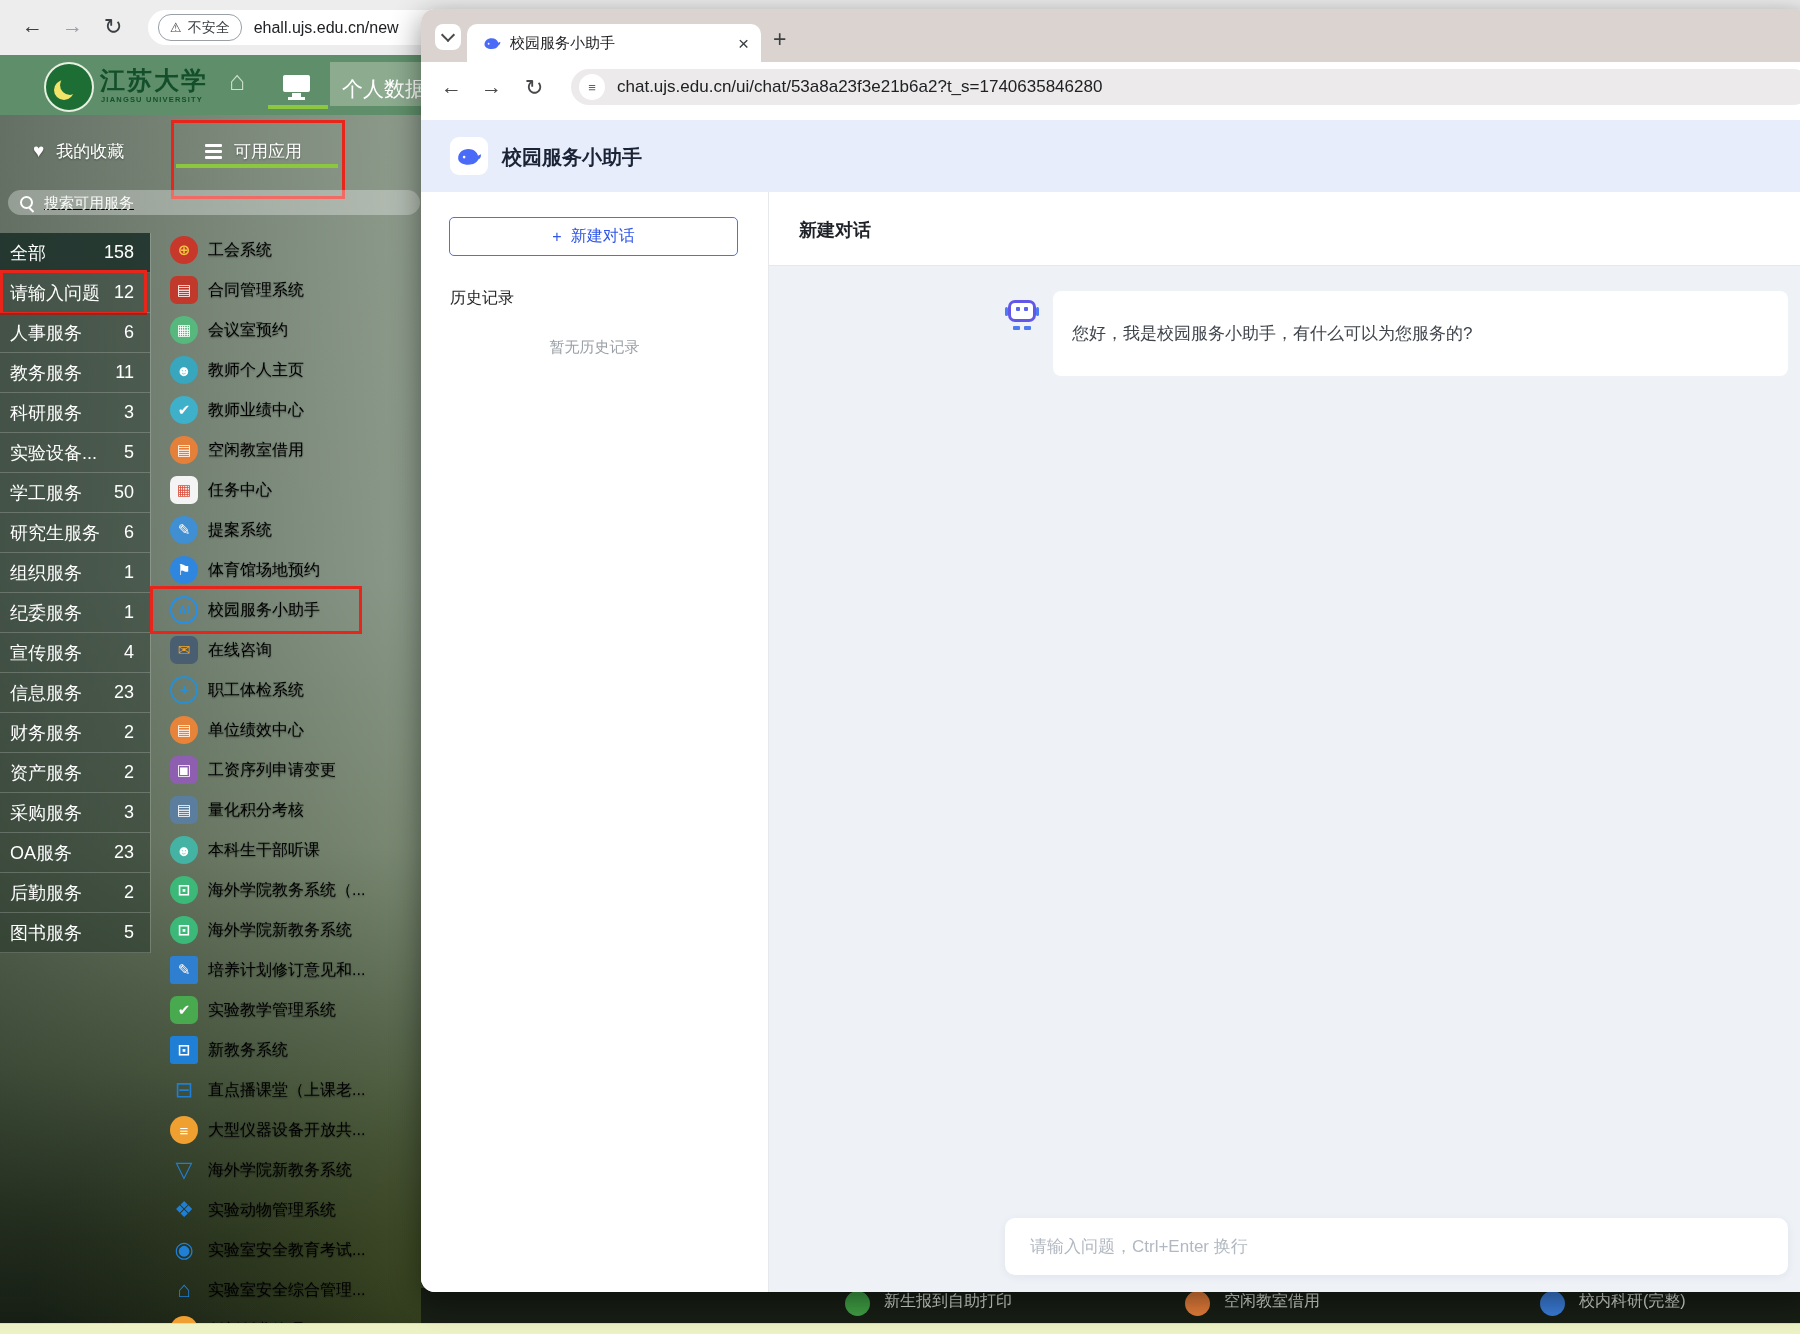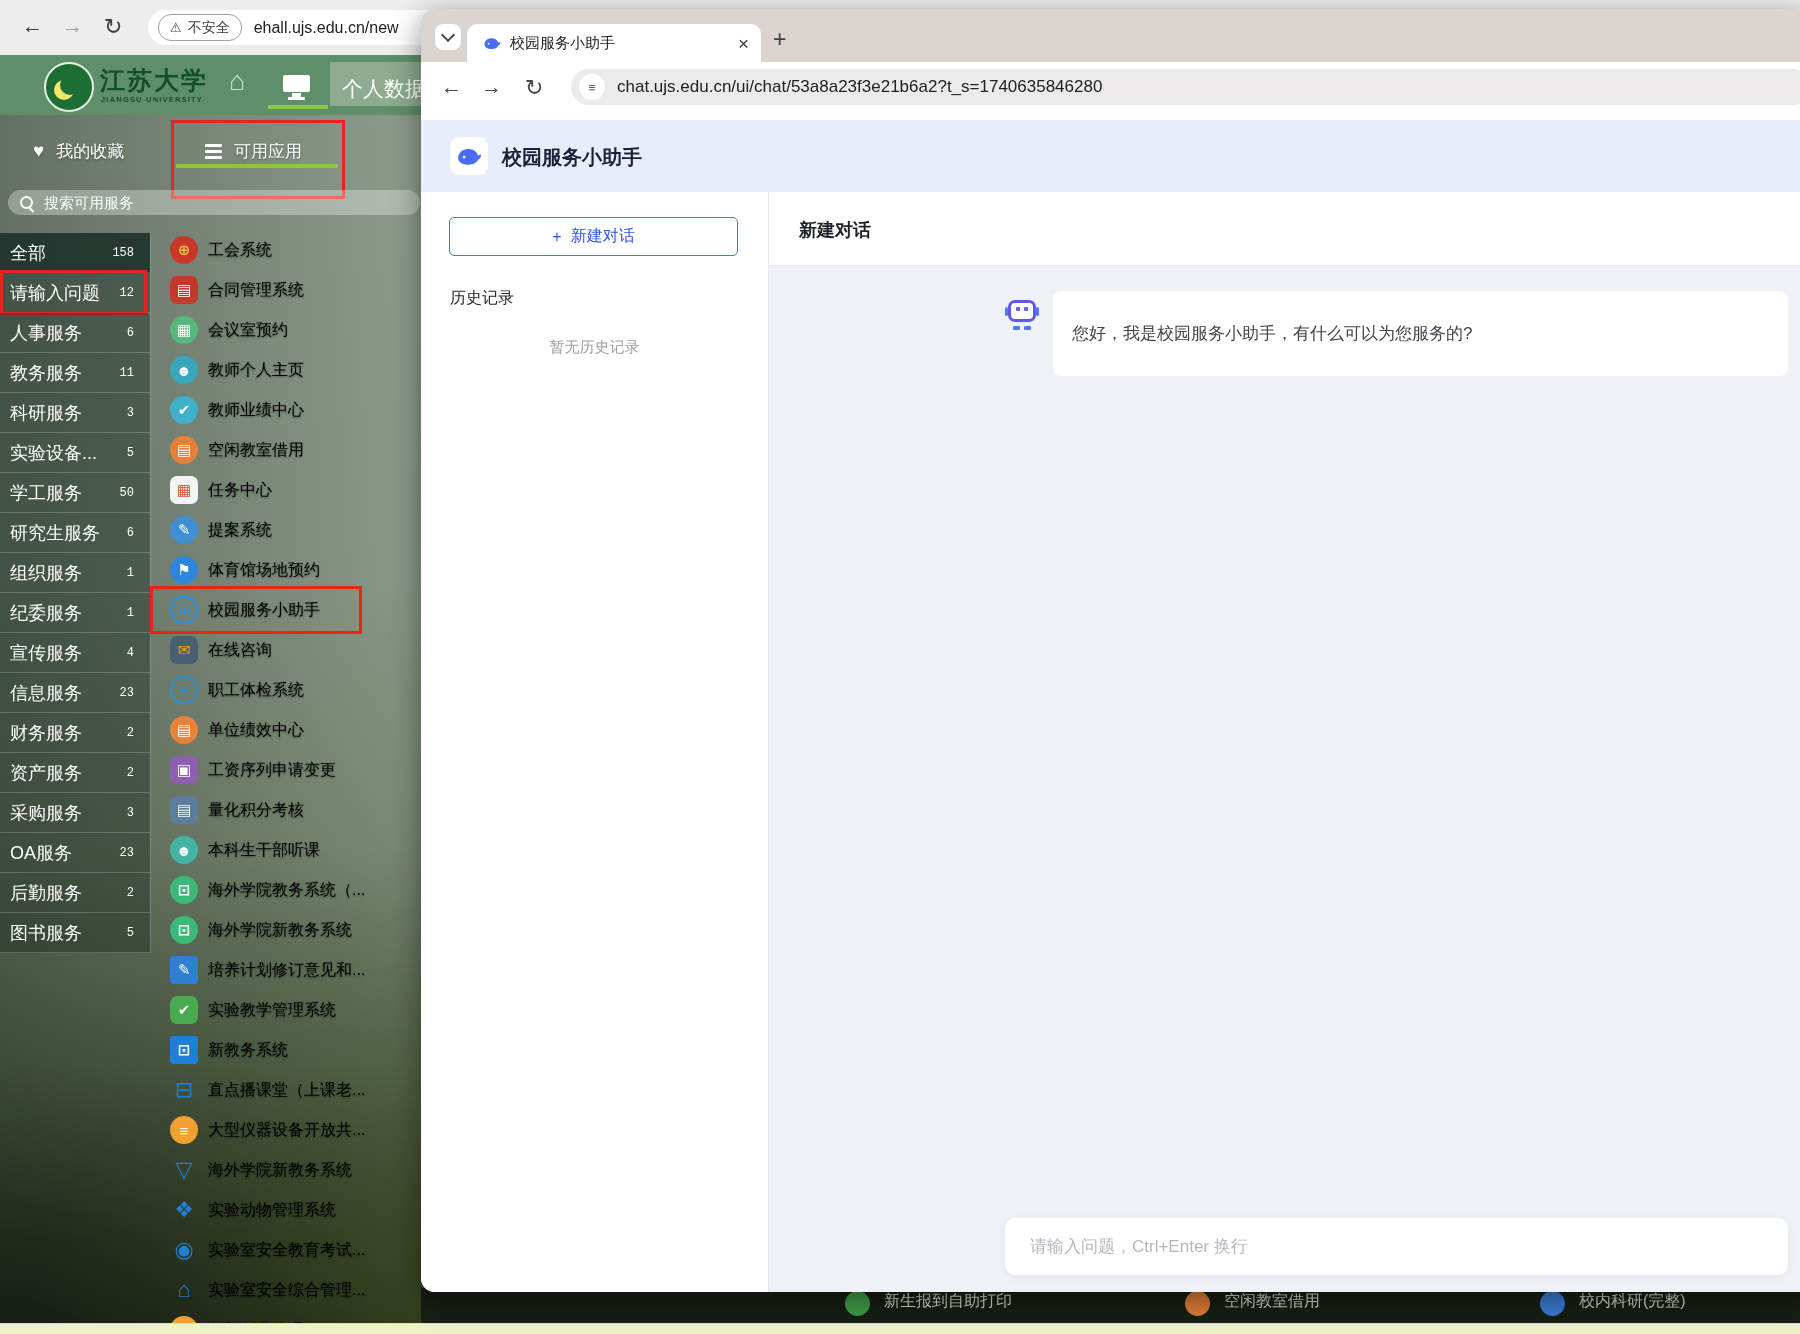--- a/index.html
+++ b/index.html
@@ -47,35 +47,35 @@
   
   .pt-tab{position:absolute;top:132px;height:38px;display:flex;align-items:center;gap:12px;
     color:#fff;font-size:17px;text-shadow:0 1px 2px rgba(0,0,0,.35);}
   .heart{font-size:19px;color:#fff;}
   .list-icon{width:17px;height:3px;background:#fff;box-shadow:0 6px 0 #fff,0 12px 0 #fff;
     margin-top:-12px;border-radius:1px;}
   .tab-underline{position:absolute;left:176px;top:164px;width:162px;height:4px;background:#8dc63f;}
 
   
   .search-pill{position:absolute;left:8px;top:190px;width:412px;height:25px;border-radius:13px;
-    background:rgba(255,255,255,0.32);display:flex;align-items:center;padding-left:12px;box-sizing:border-box;}
+    background:rgba(255,255,255,0.32);display:flex;align-items:center;padding-left:12px;box-sizing:border-box;text-decoration:underline;}
   .mag{width:9px;height:9px;border:2px solid #fff;border-radius:50%;position:relative;flex:none;}
   .mag::after{content:"";position:absolute;left:8px;top:9px;width:6px;height:2px;background:#fff;
     transform:rotate(45deg);transform-origin:0 0;}
   .search-pill input{background:transparent;border:none;outline:none;color:#fff;font-size:15px;
     margin-left:9px;width:330px;font-family:inherit;}
   .search-pill input::placeholder{color:rgba(255,255,255,0.95);}
 
   
   .cats{left:0;top:233px;width:150px;border-right:1px solid rgba(255,255,255,0.18);}
   .cat-row{position:relative;height:40px;display:flex;align-items:center;box-sizing:border-box;
     padding:0 16px 0 10px;background:rgba(26,42,34,0.42);border-bottom:1px solid rgba(255,255,255,0.20);
     color:#fff;font-size:18px;cursor:pointer;}
   .cat-row.active{background:rgba(27,48,41,0.88);}
-  .cat-count{margin-left:auto;font-size:12px;font-family:Liberation Mono, monospace;}
+  .cat-count{margin-left:auto;font-size:18px;}
   .cat-row.annotated::after{content:"";position:absolute;left:0;top:-3px;right:3px;bottom:-3px;
     border:3px solid #e8251a;pointer-events:none;}
 
   
   .apps{left:150px;top:230px;width:275px;height:1093px;overflow:hidden;}
   .app-row{position:relative;height:40px;display:flex;align-items:center;cursor:pointer;}
   .app-icon{width:28px;height:28px;margin:0 10px 0 20px;display:flex;align-items:center;
     justify-content:center;font-size:15px;font-weight:bold;flex:none;box-sizing:border-box;}
   .app-icon.circle{border-radius:50%;}
   .app-icon.rounded{border-radius:7px;}

